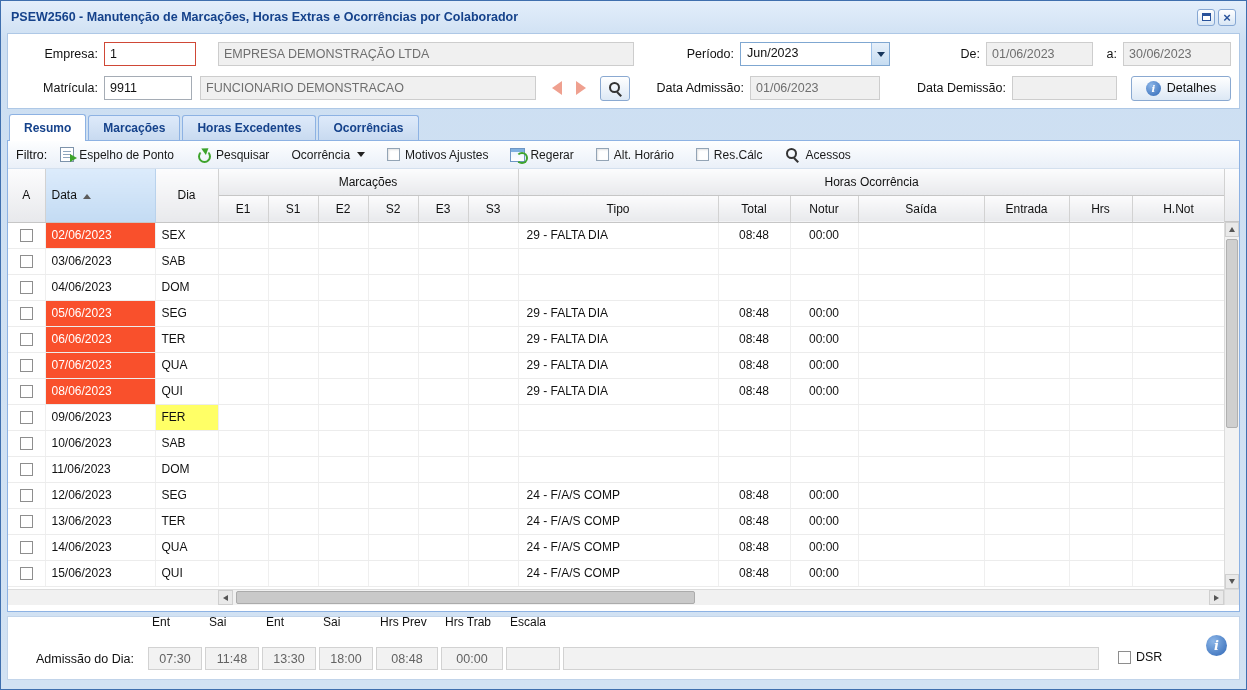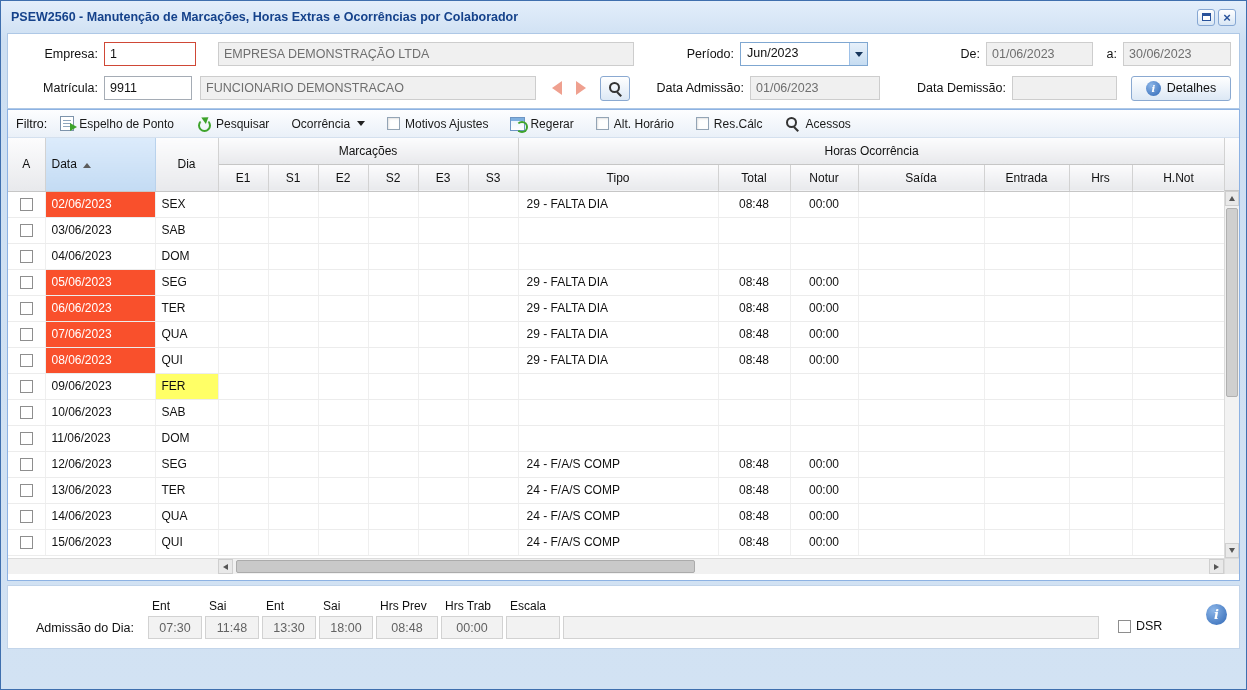--- a/index.html
+++ b/index.html
@@ -40,21 +40,21 @@
 
   .lbl-matricula { width:88px; }
   .in-matricula  { width:88px; }
   .in-func       { width:336px; margin-left:8px; }
   .lbl-admissao  { width:106px; margin-left:14px; }
   .in-admissao   { width:130px; }
   .lbl-demissao  { width:108px; margin-left:24px; }
   .in-demissao   { width:105px; }
 
   .combo { display:flex; height:24px; border:1px solid #7fa7d1; background:#fff; }
-  .combo-periodo { width:128px; }
+  .combo-periodo { width:150px; }
   .combo-text { flex:1; padding:3px 6px; white-space:nowrap; overflow:hidden; }
   .combo-btn { width:18px; border-left:1px solid #9ec1e8; background:linear-gradient(#e7f0fa,#c6dcf1);
     display:flex; align-items:center; justify-content:center; cursor:pointer; }
   .tri-down { width:0; height:0; border-left:4px solid transparent; border-right:4px solid transparent; border-top:5px solid #17365c; }
 
   .nav-btn { width:22px; height:22px; display:flex; align-items:center; justify-content:center; cursor:pointer; }
   .nav-prev { margin-left:10px; }
   .nav-next { margin-left:2px; }
   .tri-left  { width:0;height:0;border-right:10px solid #efa08f; border-top:7px solid transparent; border-bottom:7px solid transparent; }
   .tri-right { width:0;height:0;border-left:10px solid #efa08f; border-top:7px solid transparent; border-bottom:7px solid transparent; }
@@ -150,21 +150,21 @@
   .hbar { position:absolute; left:210px; right:0; top:0; bottom:0; display:flex; }
   .htrack { flex:1; position:relative; }
   .hthumb { position:absolute; top:1px; bottom:1px; left:3px; width:47%; background:#c9c9c9; border:1px solid #ababab; border-radius:2px; cursor:pointer; }
   .corner { position:absolute; right:0; bottom:0; width:15px; height:16px; background:#e9e9e9; border-top:1px solid #dcdcdc; border-left:1px solid #dcdcdc; }
 
   
   .footer-panel { margin:4px 6px 0; height:64px; background:#fff; border:1px solid #c3d5ea;
     display:flex; align-items:flex-end; padding:4px 12px 9px 28px; }
   .footer-label { width:112px; padding-bottom:4px; white-space:nowrap; }
   .footer-cols { display:flex; flex-direction:column; }
-  .fc-labels { display:flex; margin-bottom:3px; }
+  .fc-labels { display:flex; margin-bottom:18px; }
   .fl { font-size:12px; padding-left:4px; margin-right:3px; white-space:nowrap; overflow:visible; }
   .fc-fields { display:flex; }
   .ff { height:23px; background:#f2f2f2; border:1px solid #d2d2d2; color:#636363;
     display:flex; align-items:center; justify-content:center; font-size:12.5px; margin-right:3px; }
   .wA { width:54px; } .wB { width:62px; } .wC { width:536px; }
   .dsr-wrap { display:flex; align-items:center; gap:5px; margin-left:16px; padding-bottom:6px; }
   .footer-info { margin-left:auto; align-self:center; cursor:pointer; }
 </style>
 </head>
 <body>
@@ -217,20 +217,26 @@
       <input class="tinput in-admissao dis" readonly="" value="01/06/2023" style="">
       <span class="lbl lbl-demissao">Data Demissão:</span>
       <input class="tinput in-demissao dis" readonly="" value="" style="">
       <div class="btn btn-detalhes">
         <span class="icon-info"></span>
         <span>Detalhes</span>
       </div>
     </div>
   </div>
 
+  <div class="tab-strip">
+      <div class="tab active">Resumo</div>
+      <div class="tab">Marcações</div>
+      <div class="tab">Horas Excedentes</div>
+      <div class="tab">Ocorrências</div>
+    </div>
 
   <div class="tab-panel">
 
     <div class="toolbar">
       <span>Filtro:</span>
       <div style="display:flex;align-items:center;gap:10px">
           <div class="tb-btn">
             <span class="icon icon-report"></span>
             <span class="tb-lbl">Espelho de Ponto</span>
           </div>

